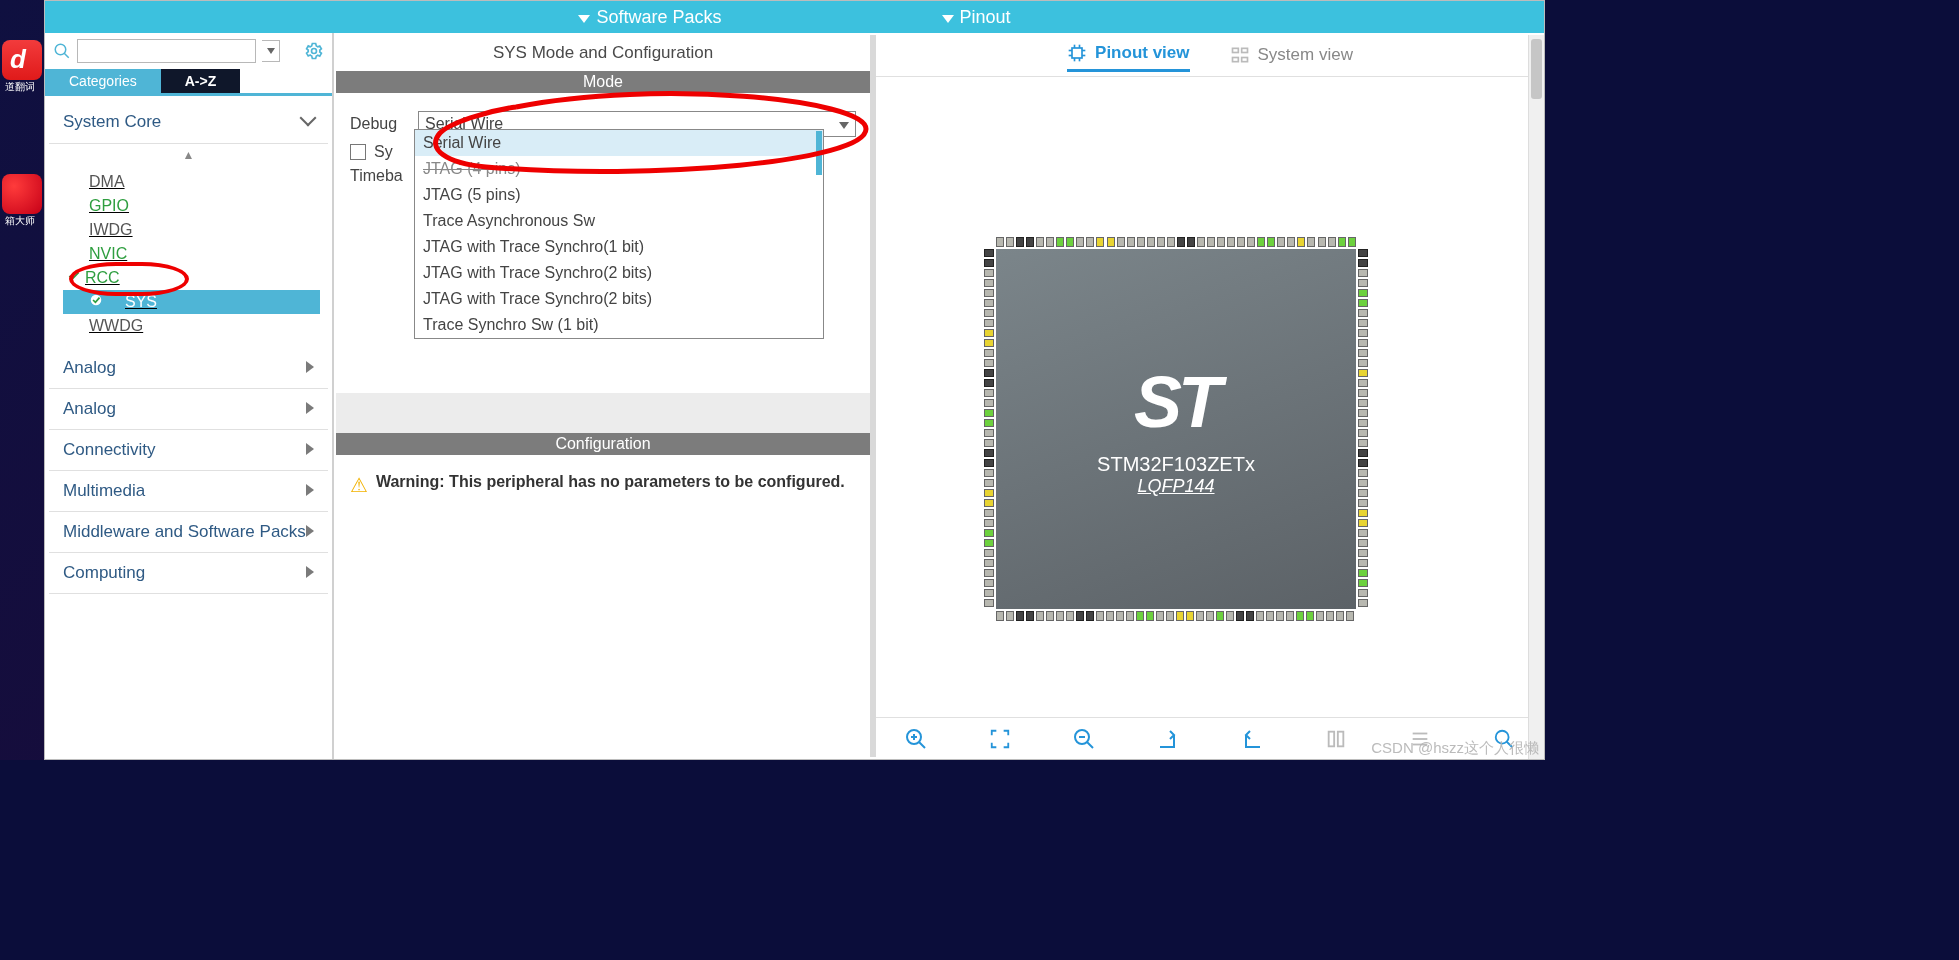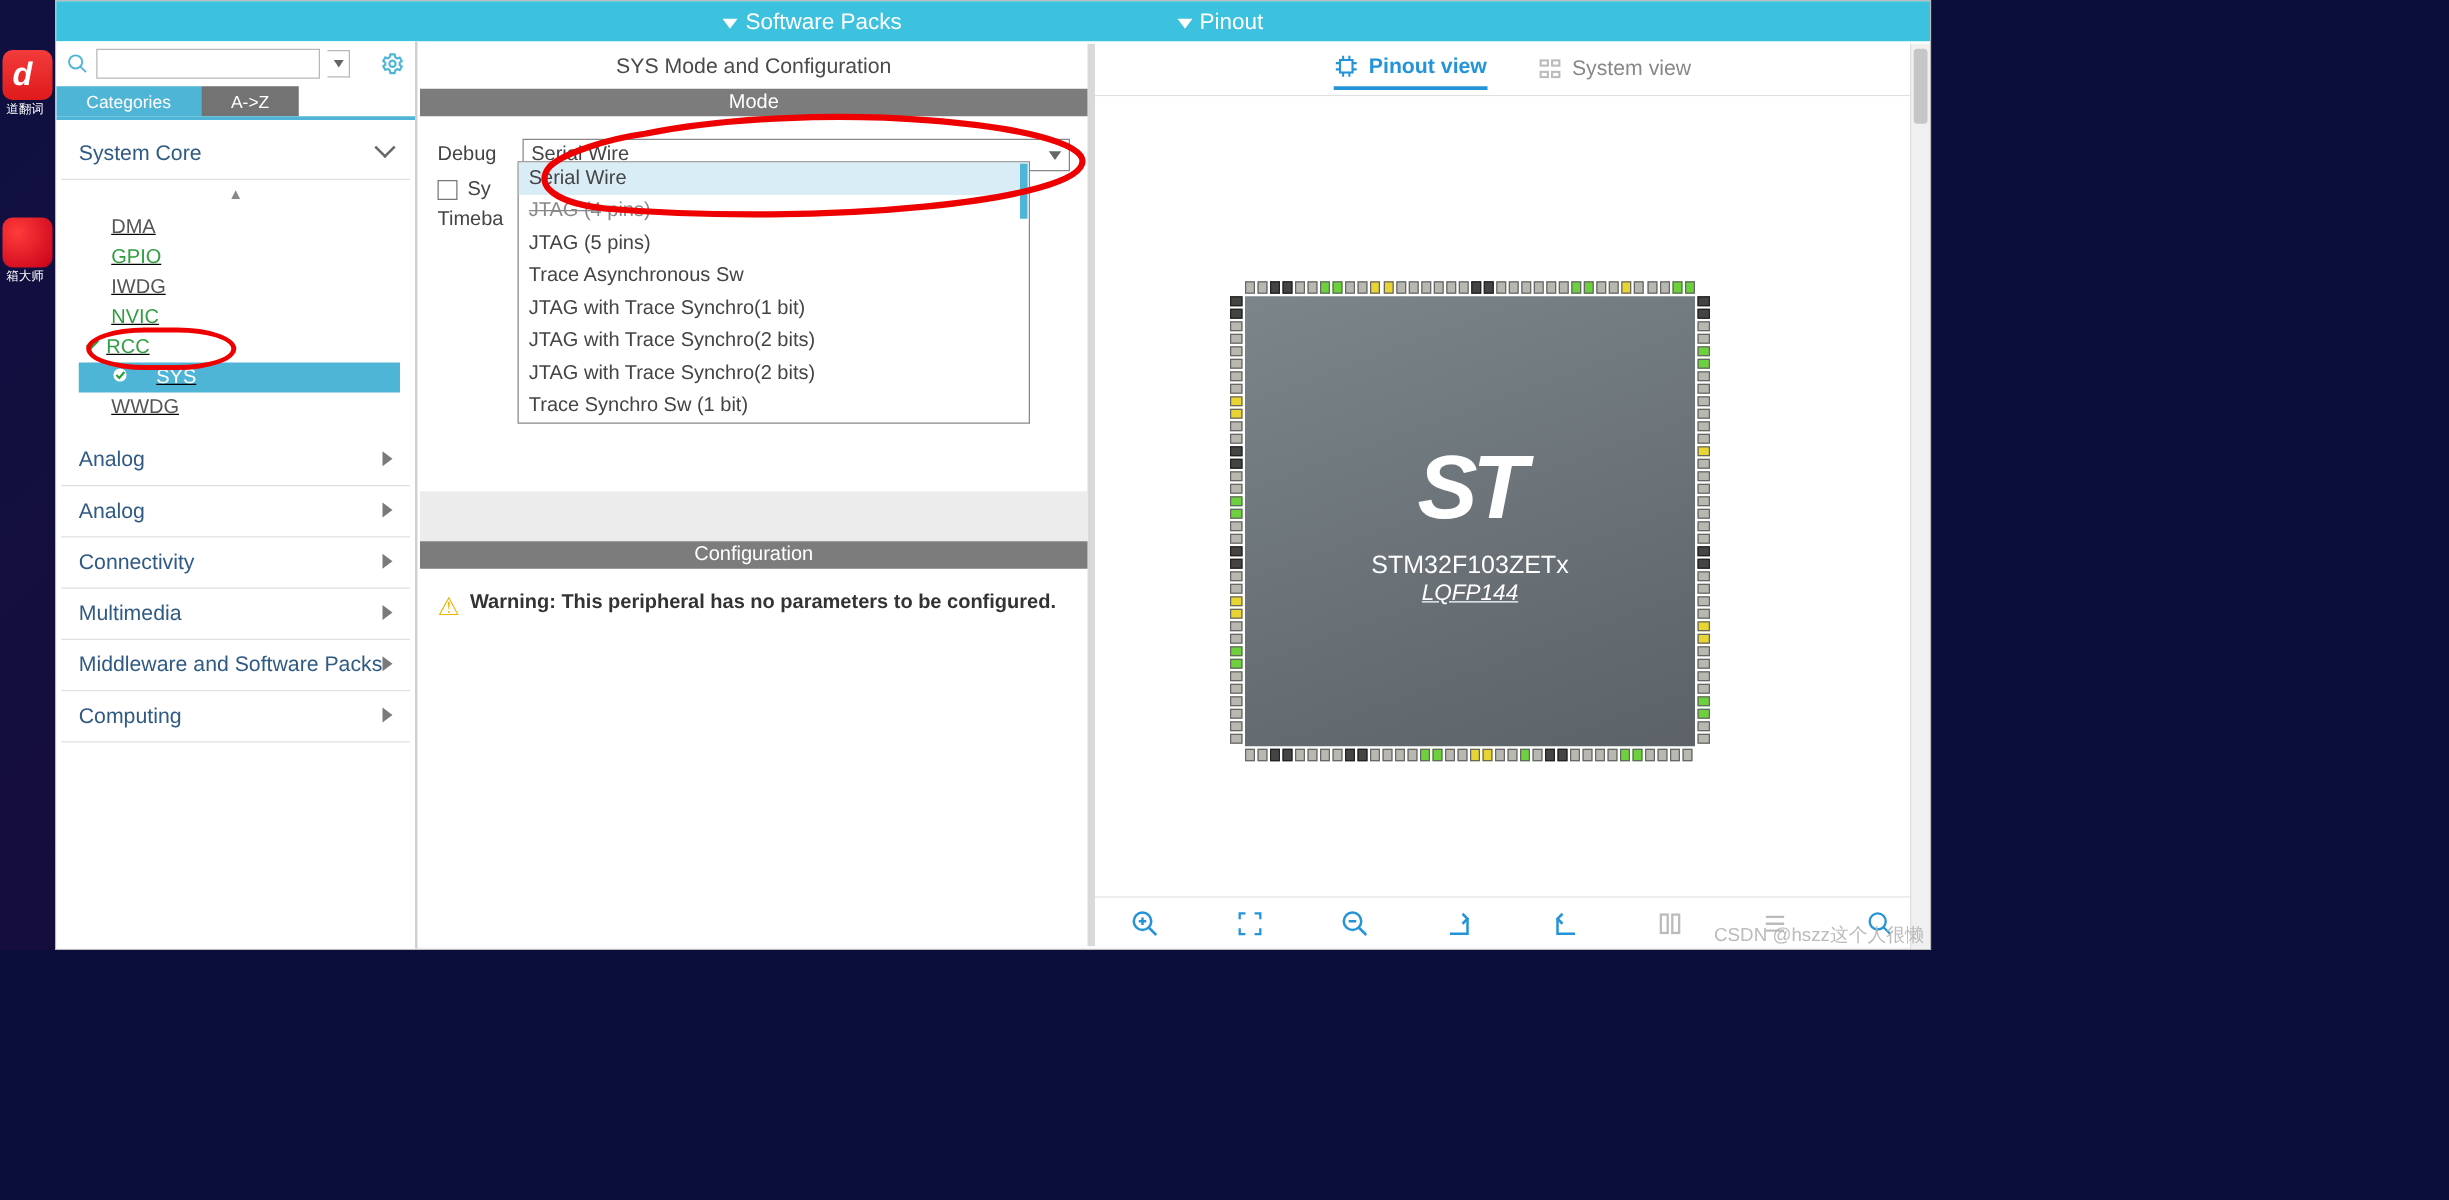--- a/index.html
+++ b/index.html
@@ -19,24 +19,24 @@
   
   .left-panel { width:300px; border-right:2px solid #d0d0d0; display:flex; flex-direction:column; background:#fff;}
   .search-row { display:flex; align-items:center; padding:6px 8px; gap:6px;}
   .search-icon { width:18px;height:18px; color:#4fb5d6;}
   .search-box { flex:1; height:24px; border:1px solid #b8b8b8; background:#fff;}
   .search-drop { width:18px;height:22px;border:1px solid #b8b8b8;border-left:none; display:flex;align-items:center;justify-content:center;}
   .gear { width:20px;height:20px; color:#4fb5d6;}
   .tab-row { display:flex; }
   .tab { padding:4px 24px; font-size:14px; color:#fff; cursor:pointer;}
   .tab.cats { background:#4fb5d6;}
-  .tab.az { background:#737373;}
+  .tab.az { background:#0f172a;font-weight:bold;}
   .underline { height:3px; background:#4fb5d6; width:100%;}
   .cat-list { padding:6px 4px 0 4px; overflow:auto; flex:1;}
-  .cat-head { display:flex; align-items:center; justify-content:space-between; padding:10px 14px; color:#2f5a84; font-size:17px; border-bottom:1px solid #e0e0e0; cursor:pointer;}
+  .cat-head { display:flex; justify-content:space-between; padding:10px 14px; color:#2f5a84; font-size:17px; border-bottom:1px solid #e0e0e0; cursor:pointer;}
   .cat-head .arrow-r::before{content:"";display:inline-block;width:0;height:0;border-top:6px solid transparent;border-bottom:6px solid transparent;border-left:8px solid #7a7a7a;}
   .cat-head .chev::before{content:"";display:inline-block;width:10px;height:10px;border-right:2px solid #666;border-bottom:2px solid #666;transform:rotate(45deg);margin-bottom:4px;}
   .triangle-up { text-align:center; color:#888; font-size:12px; padding:4px 0;}
   .periph-list { padding:4px 0 10px 40px;text-decoration:underline;}
   .periph { font-size:16px; color:#555; padding:3px 0; cursor:pointer; position:relative;}
   .periph.green { color:#2e9e3f;}
   .periph.selected { background:#4fb5d6; color:#fff; margin-left:-26px; padding-left:26px; margin-right:8px; display:flex; align-items:flex-start; gap:22px;}
   .check-ic {width:14px;height:14px; display:inline-flex;align-items:center;justify-content:center;}
   .check-ic svg{width:14px;height:14px;}
   .rcc-row {display:flex;align-items:flex-start;gap:4px;}
@@ -60,21 +60,21 @@
   .warn-text b{color:#333;}
   
   .red-oval1{position:absolute;border:4px solid #e00;border-radius:50px/18px;width:120px;height:34px;left:24px;top:261px;pointer-events:none;}
   .red-mark{position:absolute;pointer-events:none;z-index:20;}
   
   .right-panel { flex:1; display:flex; flex-direction:column;}
   .view-tabs { display:flex; justify-content:center; gap:40px; padding:10px 0 4px; font-size:17px; border-bottom:1px solid #e0e0e0;}
   .view-tab { display:flex; align-items:center; gap:8px; color:#888; cursor:pointer; padding-bottom:6px;}
   .view-tab.active { color:#2494d9; border-bottom:3px solid #2494d9; font-weight:bold;}
   .canvas { flex:1; position:relative; background:#fff;}
-  .chip-wrap{position:absolute;left:120px;top:160px;}
+  .chip-wrap{position:absolute;left:120px;top:172px;}
   .chip-body{width:360px;height:360px;background:linear-gradient(160deg,#7b858a,#5c6267);position:relative;display:flex;flex-direction:column;align-items:center;justify-content:center;color:#fff;}
   .chip-logo{font-size:72px;font-weight:bold;font-style:italic;letter-spacing:-4px;}
   .chip-name{font-size:20px;margin-top:10px;}
   .chip-pkg{font-size:18px;font-style:italic;text-decoration:underline;}
   .pins-row{position:absolute;display:flex;gap:2px;}
   .pins-row.top{top:-12px;left:0;right:0;justify-content:space-between;flex-direction:row;}
   .pins-row.bottom{bottom:-12px;left:0;right:0;}
   .pins-row.left{left:-12px;top:0;bottom:0;flex-direction:column;}
   .pins-row.right{right:-12px;top:0;bottom:0;flex-direction:column;}
   .pin{width:8px;height:10px;background:#b8b8b0;border:1px solid #666;}

